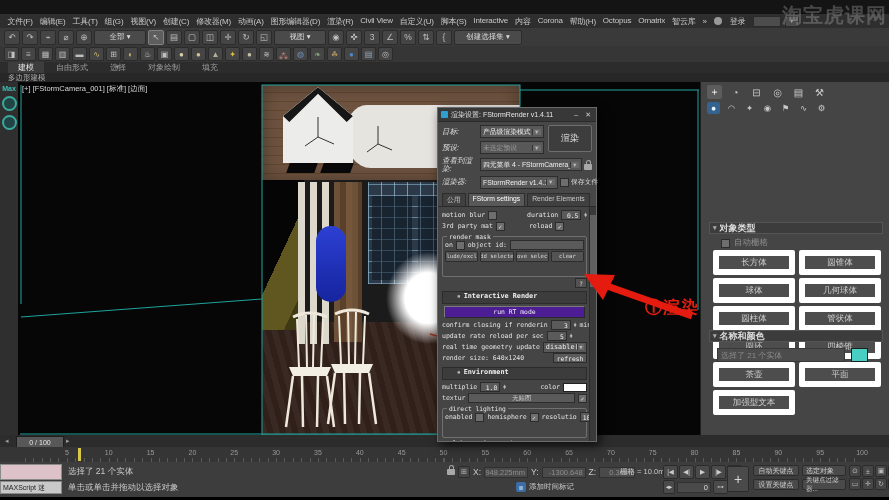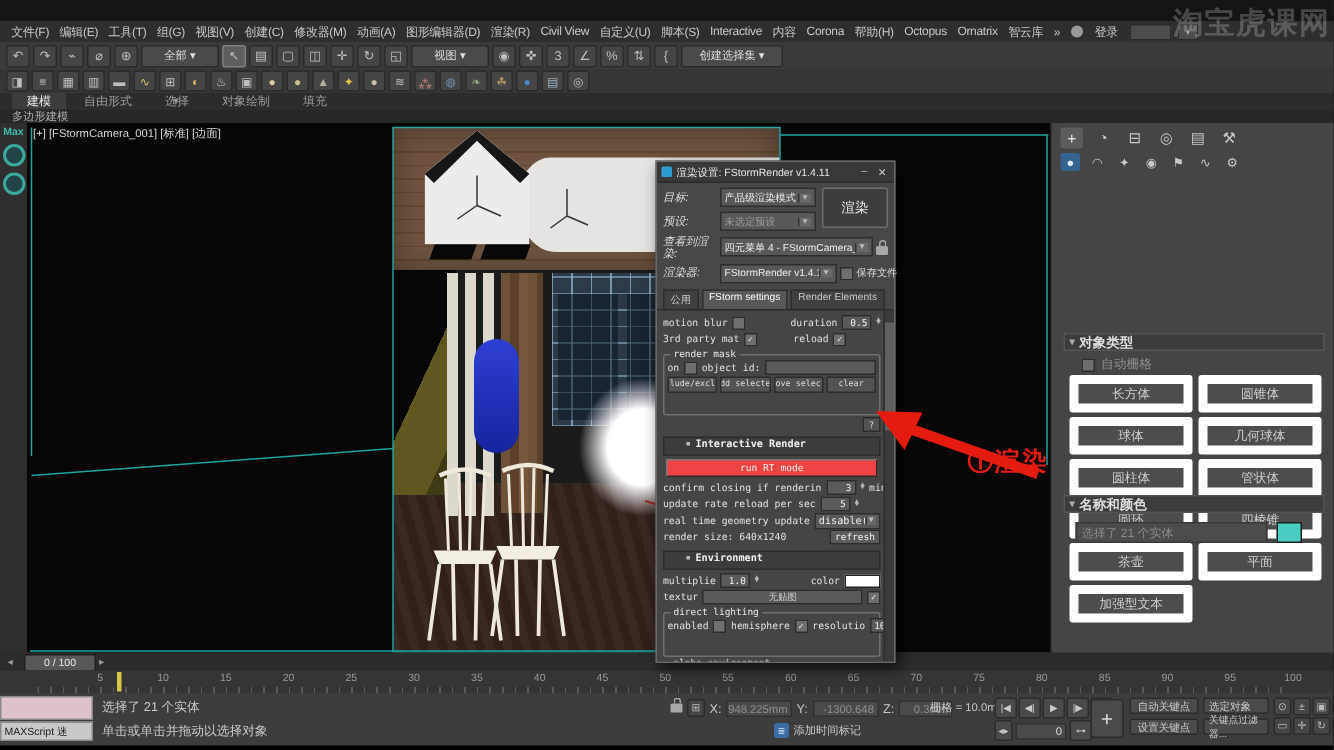--- a/index.html
+++ b/index.html
@@ -80,21 +80,21 @@
   .dfield{background:#5a5a5a;border:1px solid #2c2c2c;height:8px;min-width:14px;padding:0 2px;font-size:6.3px;
           display:inline-flex;align-items:center;justify-content:flex-end;color:#f2f2f2;flex:none;}
   .spin{display:inline-flex;flex-direction:column;line-height:.5;font-size:4.5px;color:#b8b8b8;flex:none;}
   .grp{border:1px solid #707070;border-radius:2px;margin:4px 0 2px;padding:3px 2px 14px;position:relative;}
   .grp-t{position:absolute;top:-4px;left:4px;background:#454545;padding:0 2px;font-size:6.3px;color:#e8e8e8;}
   .mbtn{flex:1;height:9px;background:#535353;border:1px solid #2c2c2c;border-radius:1px;font-size:5.6px;color:#dcdcdc;
         display:inline-flex;align-items:center;justify-content:center;white-space:nowrap;padding:0 1px;min-width:0;overflow:hidden;}
   .roll{height:11px;background:#3c3c3c;border:1px solid #2c2c2c;display:flex;align-items:flex-start;gap:3px;padding:0 14px;
         margin:3px 0 2px;font-size:6.8px;font-weight:bold;color:#f0f0f0;}
   .roll .bb{font-size:6px;color:#bbb;}
-  .wbtn{height:10px;background:#ef4444;border:1px solid #7a7a7a;border-bottom-color:#2a2a2a;border-right-color:#2a2a2a;
+  .wbtn{height:10px;background:#4c1d95;border:1px solid #7a7a7a;border-bottom-color:#2a2a2a;border-right-color:#2a2a2a;
         display:flex;align-items:center;justify-content:center;font-size:6.4px;color:#eee;margin:1px 2px 2px;}
   .swatch{width:22px;height:7px;border:1px solid #222;flex:none;}
   #dscroll{position:absolute;right:0;top:0;bottom:0;width:6px;background:#3a3a3a;border-left:1px solid #2d2d2d;}
   #dthumb{position:absolute;left:0;right:0;top:8px;height:72px;background:#606060;}
   .helpbtn{width:10px;height:8px;background:#535353;border:1px solid #2c2c2c;font-size:6px;color:#ddd;
            display:inline-flex;align-items:center;justify-content:center;margin-left:auto;}
   
   #anno-svg{left:560px;top:258px;z-index:60;pointer-events:none;}
   #anno-text{left:645px;top:296px;z-index:60;font-size:17px;font-weight:bold;color:#e41d10;letter-spacing:1px;}
   #watermark{right:2px;top:2px;z-index:70;font-size:20px;font-weight:bold;color:rgba(255,255,255,0.22);letter-spacing:1px;pointer-events:none;}

